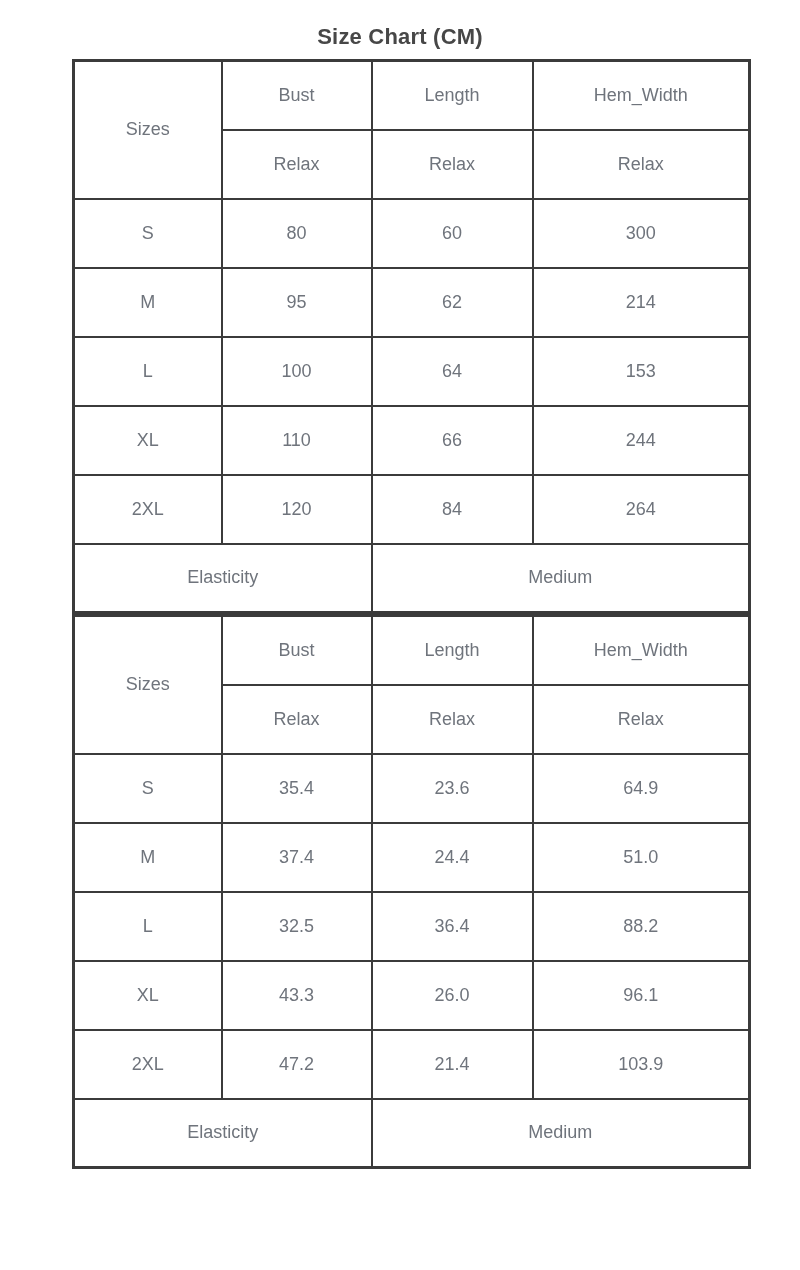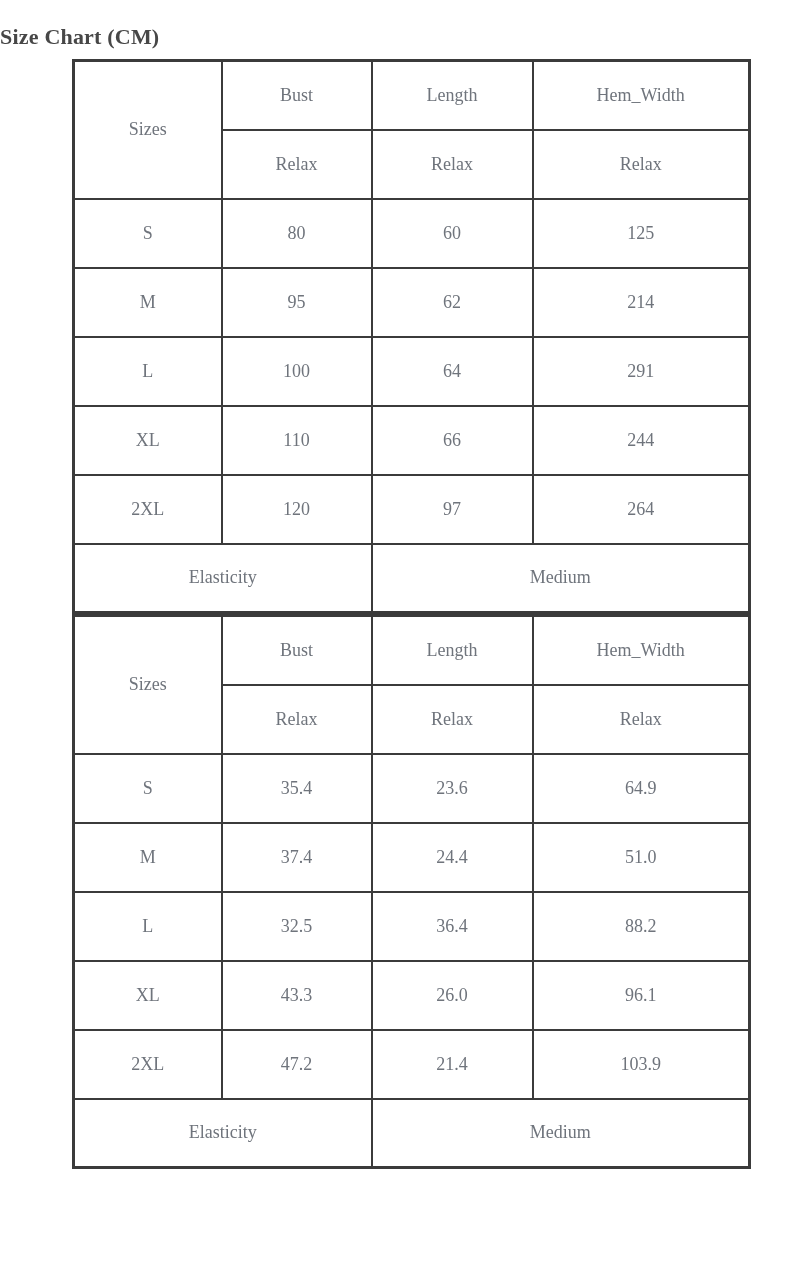--- a/index.html
+++ b/index.html
@@ -11,47 +11,46 @@
   }
   .page {
     width: 800px;
     height: 1270px;
     background: #ffffff;
     padding-top: 24px;
     overflow: hidden;
   }
   h2.chart-title {
     margin: 0 0 9px 0;
+    text-align: center;
     font-size: 22px;
     line-height: 26px;
     font-weight: bold;
     color: #474747;
     letter-spacing: 0.2px;
-    font-family: Liberation Serif, serif;
   }
   h2.chart-title.second {
     margin-top: 15px;
   }
   table.size-table {
     border-collapse: collapse;
     table-layout: fixed;
     width: 676px;
     margin-left: 72px;
     border: 3px solid #3b3b3b;
   }
   table.size-table td {
     border: 2px solid #3b3b3b;
     height: 69px;
     text-align: center;
     vertical-align: middle;
     font-size: 18px;
     color: #6f747c;
     padding: 0 4px;
     overflow: hidden;
-    font-family: Liberation Serif, serif;
   }
   col.c1 { width: 148px; }
   col.c2 { width: 150px; }
   col.c3 { width: 161px; }
   col.c4 { width: 217px; }
 </style>
 </head>
 <body>
 
 <div class="page">
@@ -74,44 +73,44 @@
       </tr>
       <tr>
         <td>Relax</td>
         <td>Relax</td>
         <td>Relax</td>
       </tr>
       <tr>
         <td>S</td>
         <td>80</td>
         <td>60</td>
-        <td>125</td>
+        <td>300</td>
       </tr>
       <tr>
         <td>M</td>
         <td>95</td>
         <td>62</td>
         <td>214</td>
       </tr>
       <tr>
         <td>L</td>
         <td>100</td>
         <td>64</td>
-        <td>291</td>
+        <td>153</td>
       </tr>
       <tr>
         <td>XL</td>
         <td>110</td>
         <td>66</td>
         <td>244</td>
       </tr>
       <tr>
         <td>2XL</td>
         <td>120</td>
-        <td>97</td>
+        <td>84</td>
         <td>264</td>
       </tr>
       <tr>
         <td colspan="2">Elasticity</td>
         <td colspan="2">Medium</td>
       </tr>
     </tbody>
   </table>
 
 

